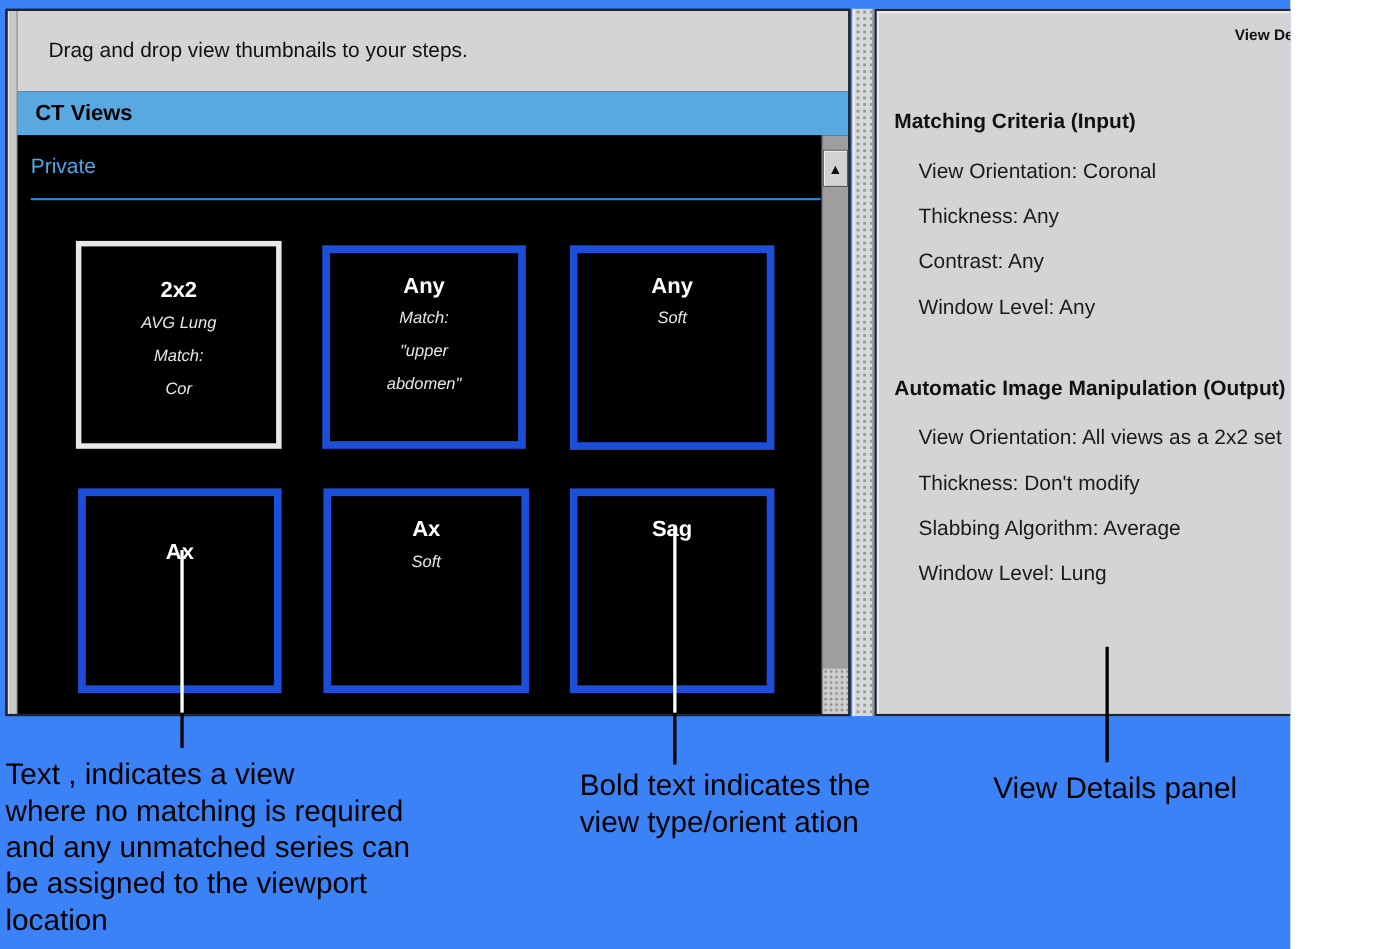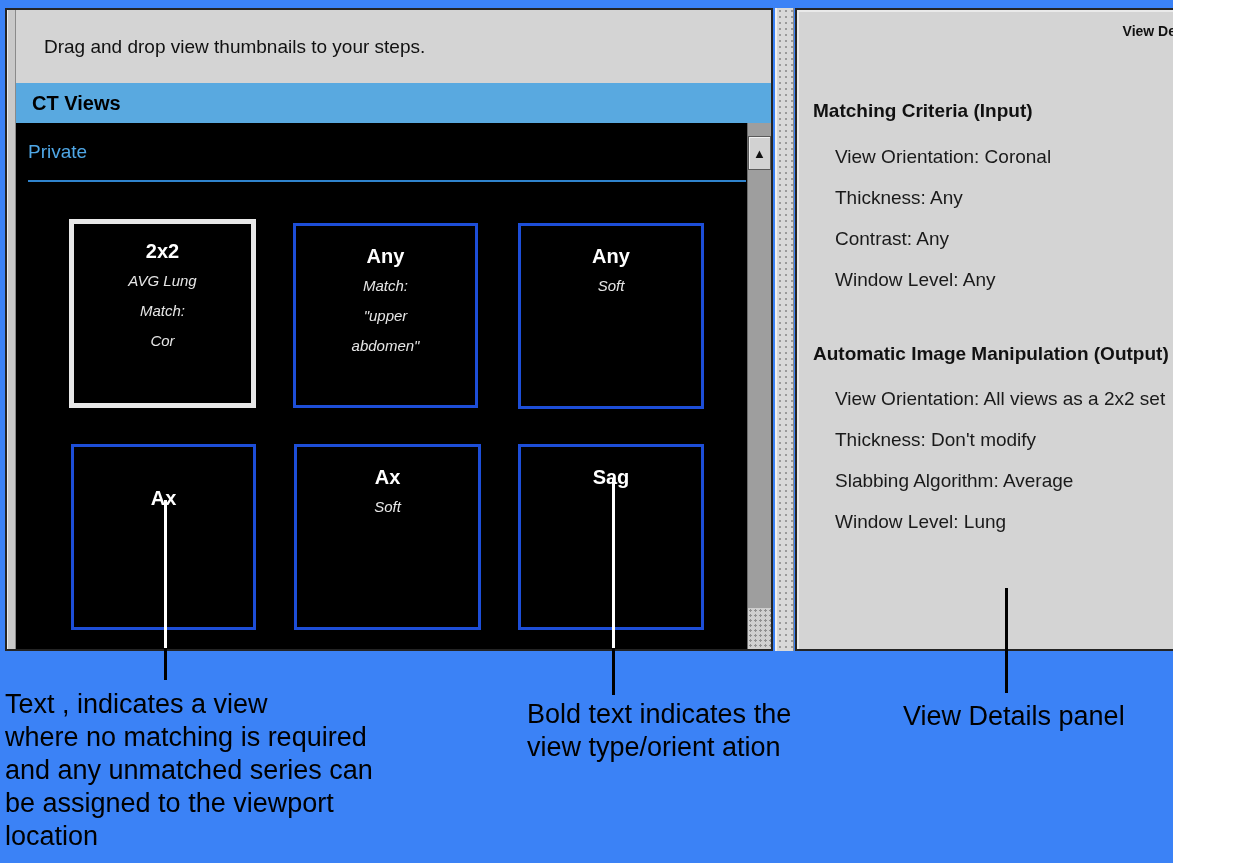--- a/index.html
+++ b/index.html
@@ -14,23 +14,23 @@
   .instr-bar{position:absolute;left:9px;top:0;right:0;height:73px;background:#d4d4d4;
              display:flex;align-items:center;padding-left:28px;box-sizing:border-box;
              font-size:19px;color:#111;}
   .blue-bar{position:absolute;left:9px;top:73px;right:0;height:40px;background:#59a9e0;
             display:flex;align-items:center;padding-left:16px;box-sizing:border-box;
             font-size:20px;font-weight:bold;color:#000;}
   .black-area{position:absolute;left:9px;top:113px;right:0;bottom:0;background:#000;}
   .group-label{position:absolute;left:12px;top:18px;font-size:19px;color:#4fa7e6;}
   .group-underline{position:absolute;left:12px;top:57px;height:2px;width:718px;background:#2f83cc;}
 
-  .thumb{position:absolute;box-sizing:border-box;border:3px solid #1d4ed8;background:#000;
+  .thumb{position:absolute;box-sizing:border-box;border:7px solid #1d4ed8;background:#000;
          text-align:center;padding-top:15px;color:#eee;}
-  .thumb.selected{border:5px solid #e8e8e8;padding-top:12px;}
+  .thumb.selected{border:5px solid #e8e8e8;padding-top:25px;}
   .thumb.offset{padding-top:36px;}
   .t-title{font-size:20px;font-weight:bold;line-height:30px;color:#fff;}
   .t-line{font-size:15px;line-height:30px;color:#e6e6e6;font-style:italic;}
 
   
   .scrollbar{position:absolute;right:0;top:0;bottom:0;width:23px;background:#9e9e9e;
              border-left:1px solid #6c6c6c;}
   .sb-btn{position:absolute;left:0;right:0;top:13px;height:34px;background:#d2d2d2;
           border:1px solid #5a5a5a;box-sizing:border-box;display:flex;align-items:center;
           justify-content:center;box-shadow:inset 1px 1px 0 #f2f2f2;}

